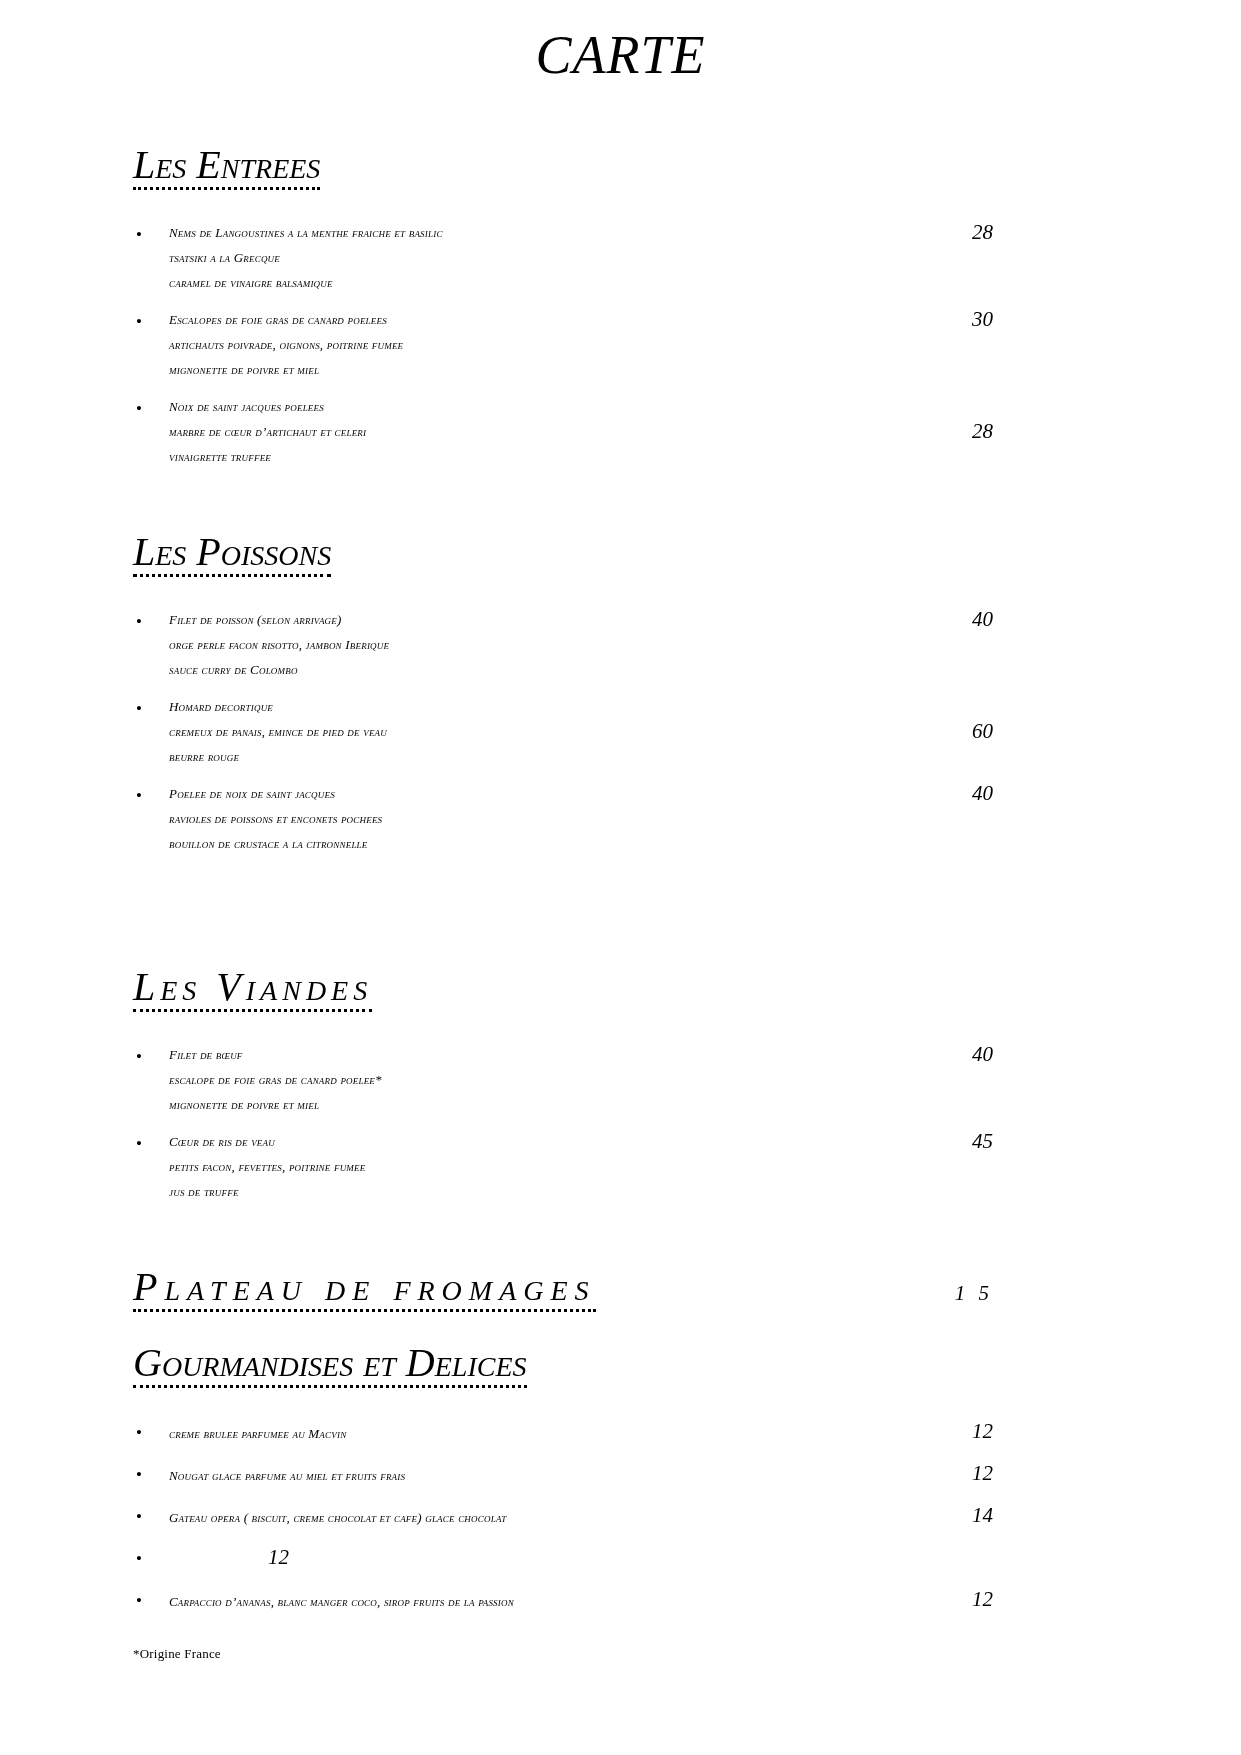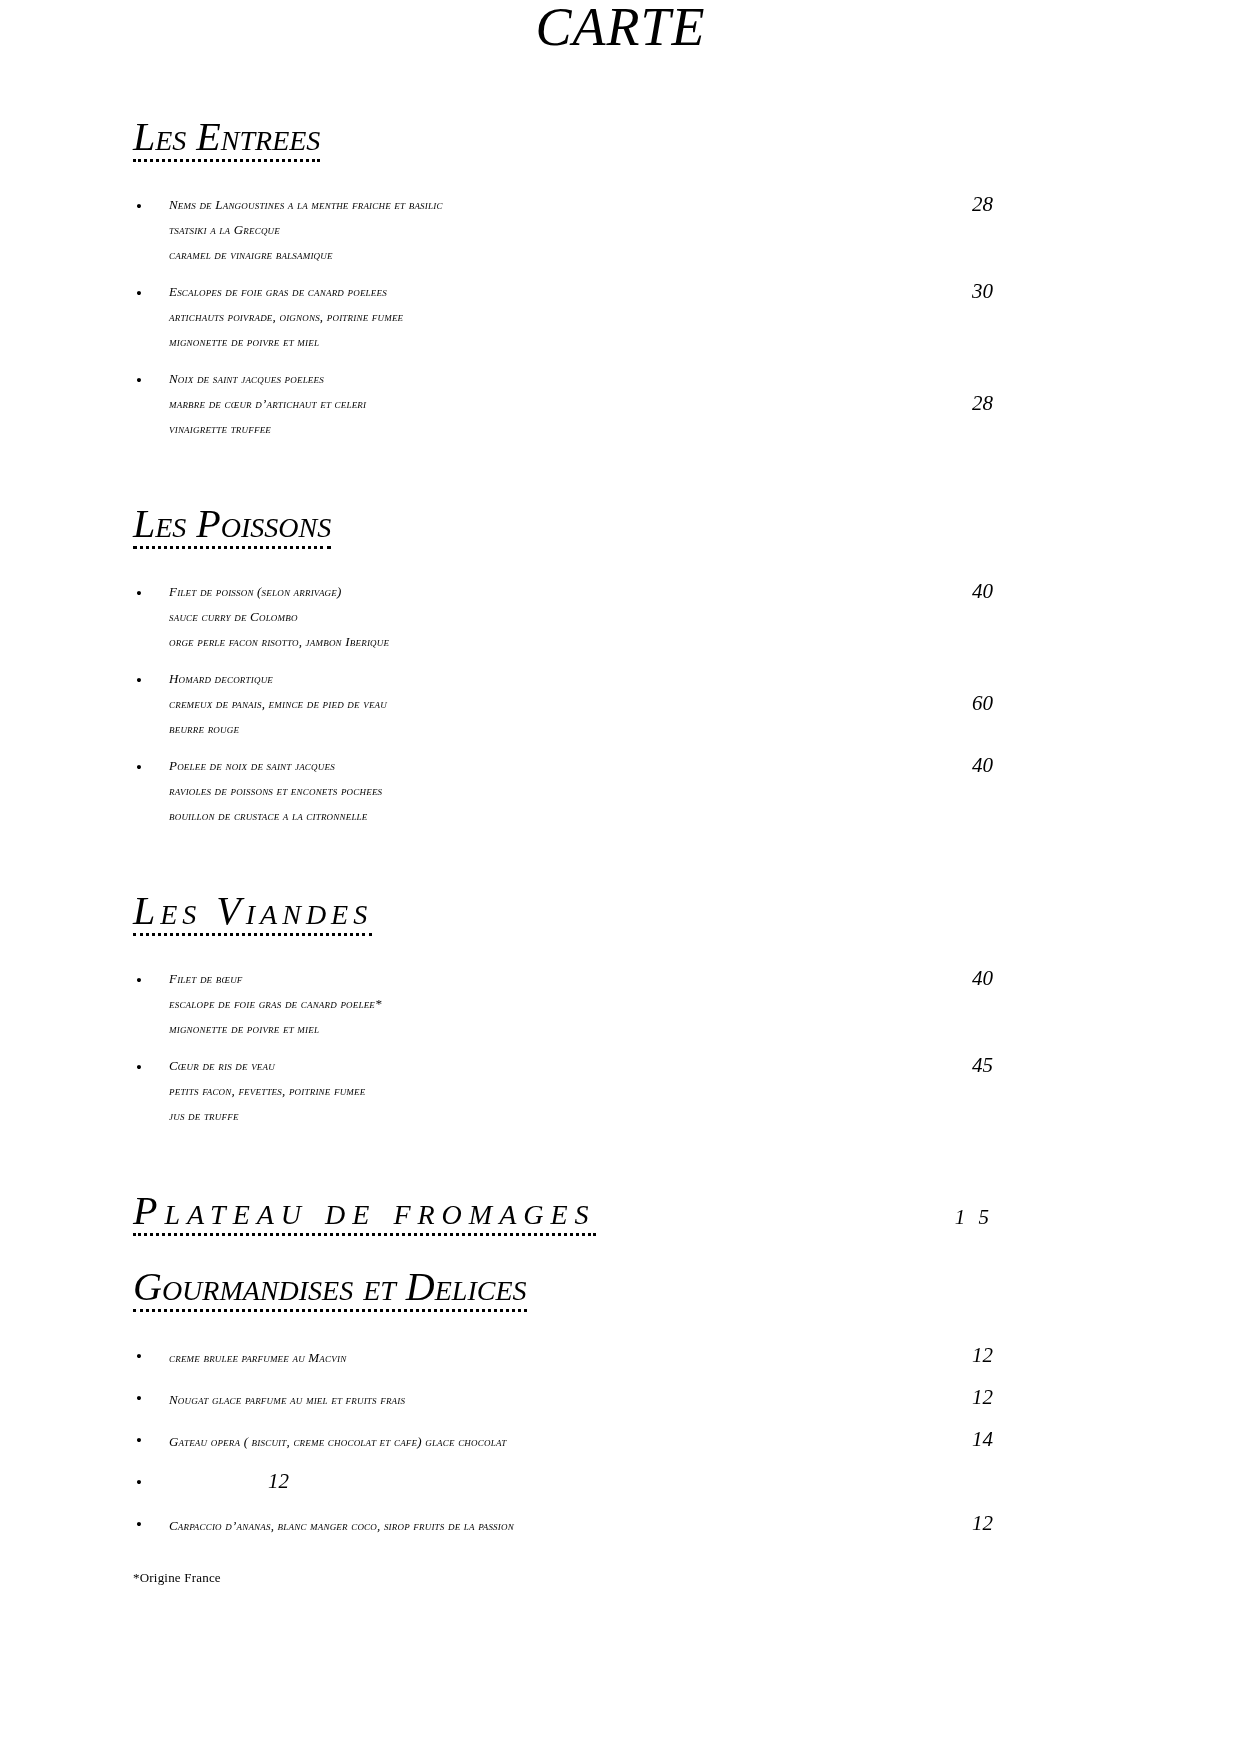--- a/index.html
+++ b/index.html
@@ -24,20 +24,21 @@
   }
 
   
   .doc-title {
     text-align: center;
     font-style: italic;
     font-variant: small-caps;
     font-size: 54px;
     line-height: 1;
     letter-spacing: 1px;
+    padding-top: 28px;
     margin: 0 0 62px 0;
     font-weight: normal;
   }
 
   
   .content {
     margin-left: 133px;
     width: 860px;
   }
 
@@ -47,21 +48,21 @@
     font-variant: small-caps;
     font-size: 40px;
     line-height: 1.05;
     font-weight: normal;
     margin: 0;
     display: inline-block;
     border-bottom: 3px dotted #000;
     padding-bottom: 1px;
     white-space: nowrap;
   }
-  .section-head.sp-wide { letter-spacing: 5px; }
+  .section-head.sp-wide { letter-spacing: 5px; margin-top: 48px; }
   .section-head.sp-widest { letter-spacing: 7px; }
 
   .section-head-row {
     display: flex;
     align-items: baseline;
     justify-content: space-between;
   }
 
   
   .items {
@@ -199,22 +200,22 @@
         <div class="section-gap-lg"></div>
         <div class="section-head-row">
           <div class="section-head ">Les Poissons</div>
         </div>
         <div class="section-gap-sm"></div>
         <ul class="items">
           <li class="item">
             <span class="bullet">•</span>
             <div class="item-lines">
               <div class="line">Filet de poisson (selon arrivage)</div>
+              <div class="line">orge perle facon risotto, jambon Iberique</div>
               <div class="line">sauce curry de Colombo</div>
-              <div class="line">orge perle facon risotto, jambon Iberique</div>
             </div>
             <div class="prices">
               <span class="price">40</span>
               <span class="price empty">0</span>
               <span class="price empty">0</span>
             </div>
           </li>
           <li class="item-gap"></li>
           <li class="item">
             <span class="bullet">•</span>

